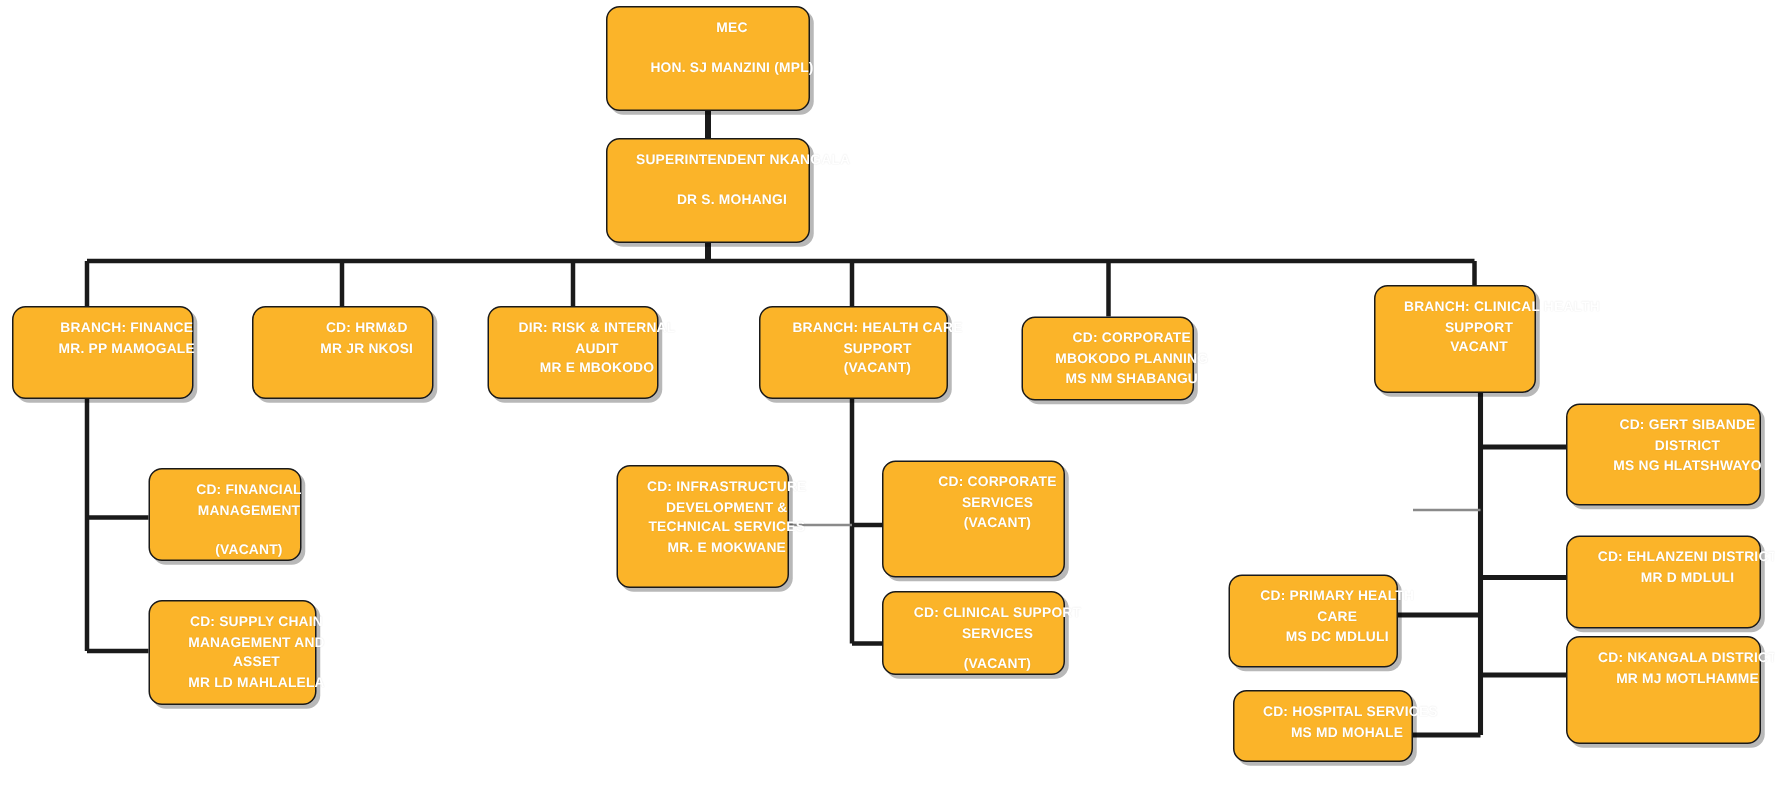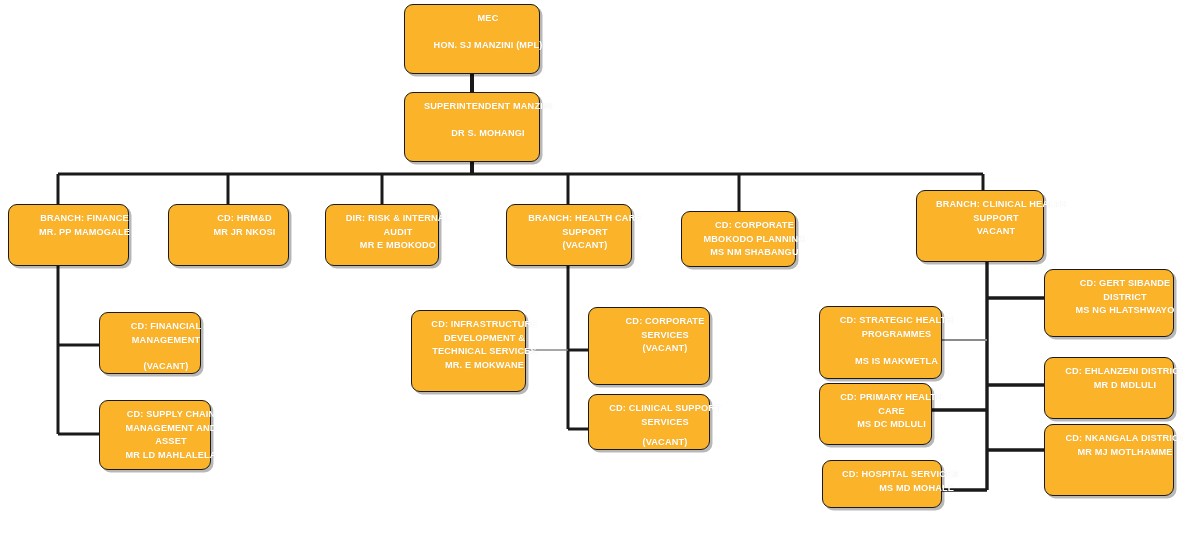--- a/index.html
+++ b/index.html
@@ -111,21 +111,21 @@
       <line x1="942" y1="340" x2="987" y2="340"></line>
     </g>
   </svg>
 
 <div class="node" style="left: 404px; top: 4px; width: 136px; height: 70px;">
       <span class="line">MEC</span>
       <span class="line sp"></span>
       <span class="line">HON. SJ MANZINI (MPL)</span>
     </div>
     <div class="node" style="left: 404px; top: 92px; width: 136px; height: 70px;">
-      <span class="line">SUPERINTENDENT MANZINI</span>
+      <span class="line">SUPERINTENDENT NKANGALA</span>
       <span class="line sp"></span>
       <span class="line">DR S. MOHANGI</span>
     </div>
     <div class="node" style="left: 8px; top: 204px; width: 121px; height: 62px;">
       <span class="line">BRANCH:  FINANCE</span>
       <span class="line">MR. PP MAMOGALE</span>
     </div>
     <div class="node" style="left: 168px; top: 204px; width: 121px; height: 62px;">
       <span class="line">CD: HRM&amp;D</span>
       <span class="line">MR JR NKOSI</span>
@@ -138,21 +138,21 @@
     <div class="node" style="left: 506px; top: 204px; width: 126px; height: 62px;">
       <span class="line">BRANCH:  HEALTH CARE</span>
       <span class="line">SUPPORT</span>
       <span class="line">(VACANT)</span>
     </div>
     <div class="node" style="left: 681px; top: 211px; width: 115px; height: 56px;">
       <span class="line">CD: CORPORATE</span>
       <span class="line">MBOKODO PLANNING</span>
       <span class="line">MS NM SHABANGU</span>
     </div>
-    <div class="node" style="left: 916px; top: 190px; width: 128px; height: 72px; align-items: center;">
+    <div class="node" style="left: 916px; top: 190px; width: 108px; height: 72px; align-items: center;">
       <span class="line">BRANCH: CLINICAL HEALTH</span>
       <span class="line">SUPPORT</span>
       <span class="line">VACANT</span>
     </div>
     <div class="node" style="left: 99px; top: 312px; width: 102px; height: 62px;">
       <span class="line">CD: FINANCIAL</span>
       <span class="line">MANAGEMENT</span>
       <span class="line sp"></span>
       <span class="line">(VACANT)</span>
     </div>
@@ -172,32 +172,26 @@
       <span class="line">CD: CORPORATE</span>
       <span class="line">SERVICES</span>
       <span class="line">(VACANT)</span>
     </div>
     <div class="node" style="left: 588px; top: 394px; width: 122px; height: 56px;">
       <span class="line">CD: CLINICAL SUPPORT</span>
       <span class="line">SERVICES</span>
       <span class="line sp"></span>
       <span class="line">(VACANT)</span>
     </div>
-    <div class="node" style="left: 819px; top: 306px; width: 123px; height: 73px;">
-      <span class="line">CD: STRATEGIC HEALTH</span>
-      <span class="line">PROGRAMMES</span>
-      <span class="line sp"></span>
-      <span class="line">MS IS MAKWETLA</span>
-    </div>
     <div class="node" style="left: 819px; top: 383px; width: 113px; height: 62px;">
       <span class="line">CD: PRIMARY HEALTH</span>
       <span class="line">CARE</span>
       <span class="line">MS DC MDLULI</span>
     </div>
-    <div class="node" style="left: 822px; top: 460px; width: 120px; height: 48px; text-align: right;">
+    <div class="node" style="left: 822px; top: 460px; width: 120px; height: 48px;">
       <span class="line">CD: HOSPITAL SERVICES</span>
       <span class="line">MS MD MOHALE</span>
     </div>
     <div class="node" style="left: 1044px; top: 269px; width: 130px; height: 68px;">
       <span class="line">CD: GERT SIBANDE</span>
       <span class="line">DISTRICT</span>
       <span class="line">MS NG HLATSHWAYO</span>
     </div>
     <div class="node" style="left: 1044px; top: 357px; width: 130px; height: 62px;">
       <span class="line">CD: EHLANZENI DISTRICT</span>

